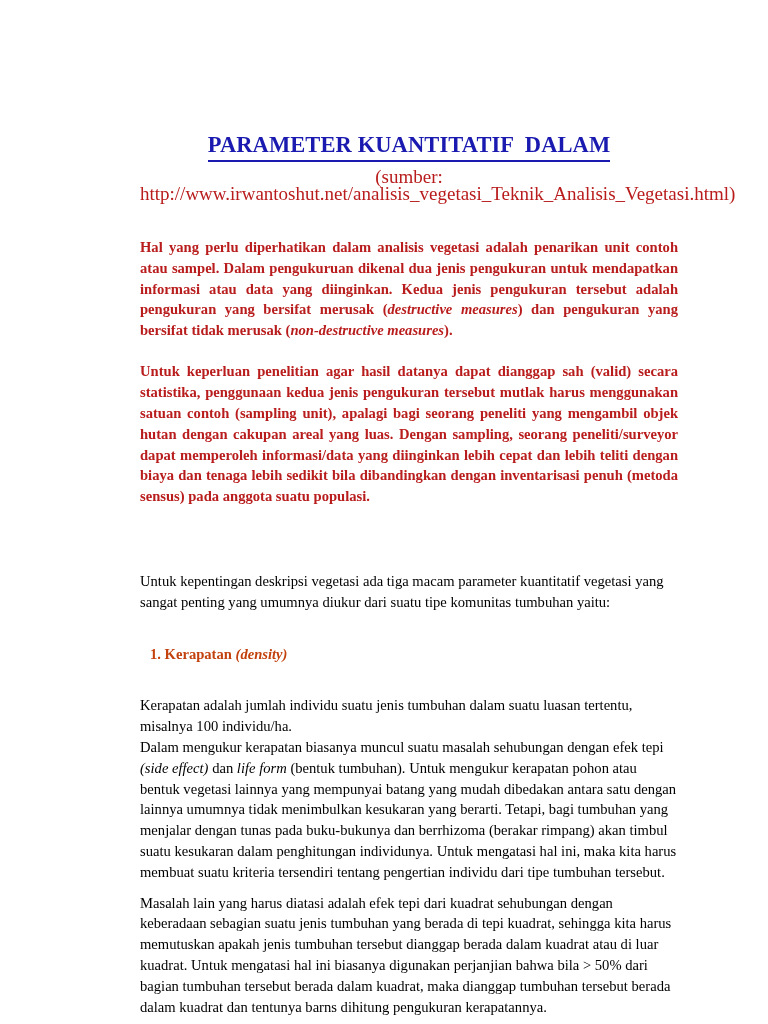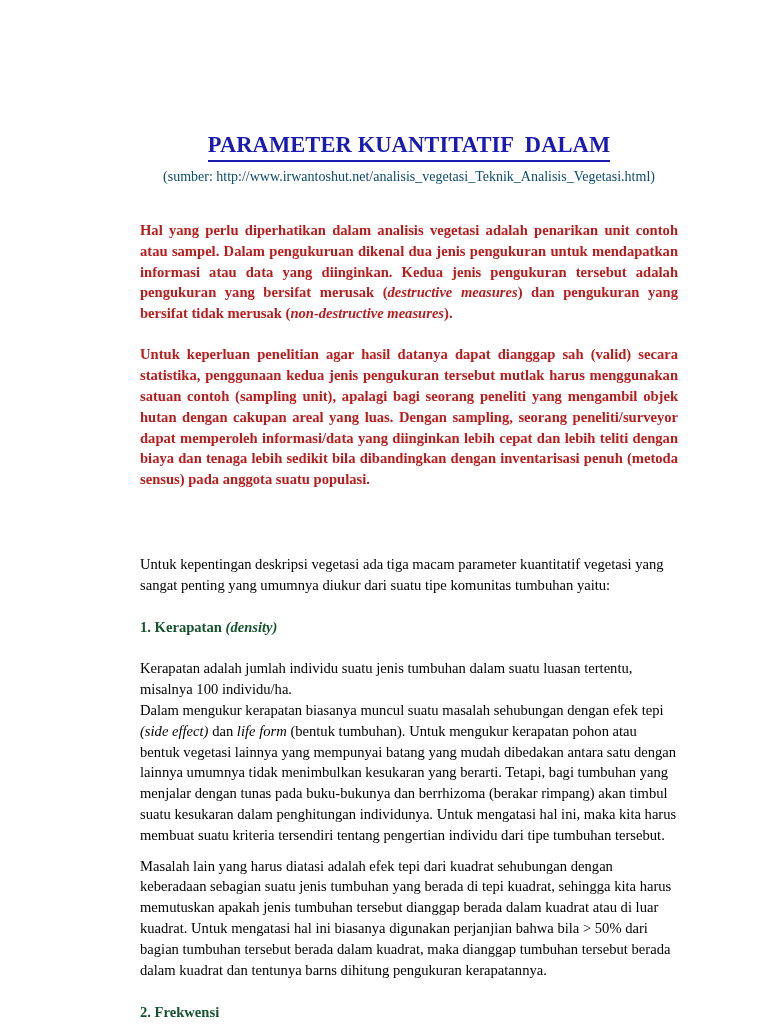--- a/index.html
+++ b/index.html
@@ -45,23 +45,23 @@
     display: inline-block;
     border-bottom: 2px solid #1a1ab0;
     padding-bottom: 1px;
     white-space: pre;
   }
 
   .doc-source {
     margin: 0;
     padding-top: 6px;
     text-align: center;
-    font-size: 14px;
+    font-size: 19px;
     line-height: 17px;
-    color: #0c4a6e;
+    color: #b91c1c;
   }
 
   
   .p-bold {
     margin: 0;
     font-weight: bold;
     font-size: 14.6px;
     line-height: 20.8px;
     text-align: justify;
     text-justify: inter-word;
@@ -79,25 +79,25 @@
     font-size: 14.6px;
     line-height: 20.8px;
     text-align: left;
     color: #000;
   }
   .p-body em { font-style: italic; }
 
   #para-lead { padding-top: 64px; }
 
   .heading {
-    margin: 0;
+    margin: 10px;
     font-size: 14.6px;
     line-height: 20.8px;
     font-weight: bold;
-    color: #14532d;
+    color: #c2410c;
   }
   .heading em {
     font-style: italic;
     font-weight: bold;
   }
   #heading-1 { padding-top: 21px; }
   #heading-2 { padding-top: 22px; }
 
   #para-density-1 { padding-top: 21px; }
   #para-density-2 { padding-top: 0px; }

